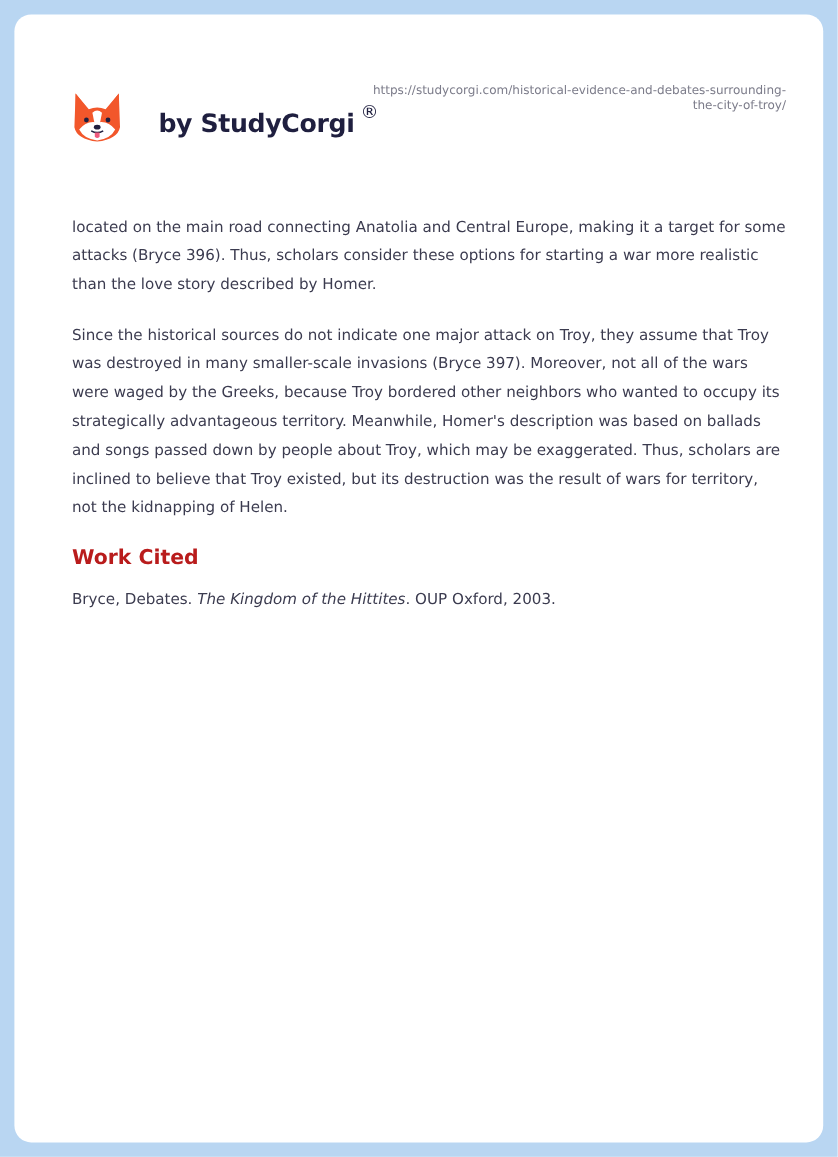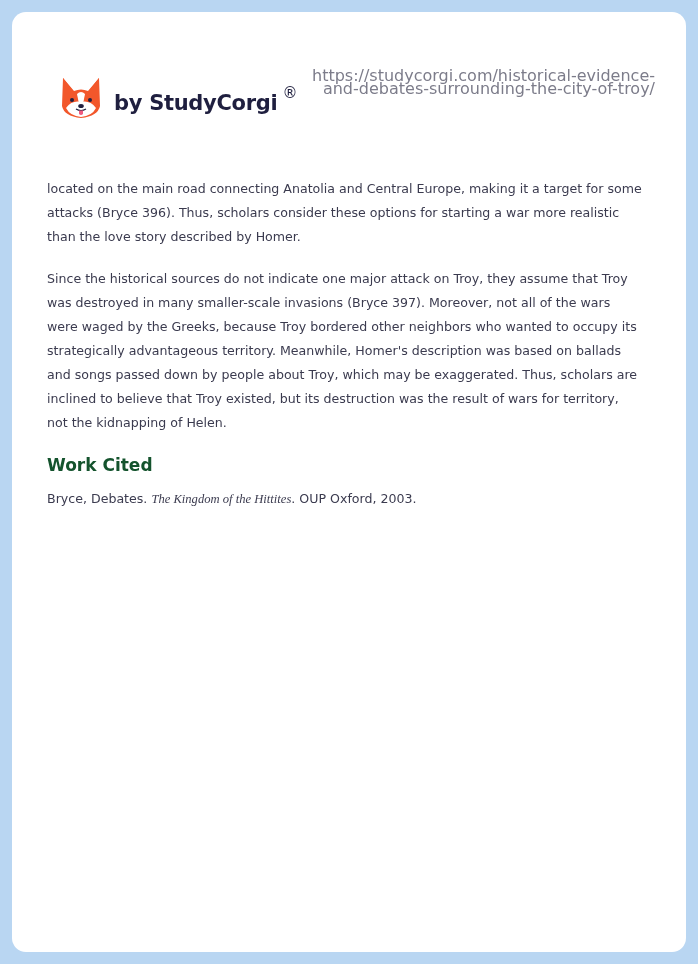--- a/index.html
+++ b/index.html
@@ -29,20 +29,21 @@
       top: 0;
       width: 674px;
       height: 140px;
     }
     .logo {
       position: absolute;
       left: 48px;
       top: 64px;
       display: flex;
       align-items: center;
+      gap: 18px;
     }
     .logo-icon {
       width: 42px;
       height: 46px;
       display: block;
     }
     .logo-text {
       font-family: "DejaVu Sans", sans-serif;
       font-weight: bold;
       font-size: 21px;
@@ -68,52 +69,51 @@
     }
     .doc-title {
       font-family: "DejaVu Sans", sans-serif;
       font-weight: bold;
       font-size: 10.5px;
       line-height: 14px;
       color: #6e6e7e;
     }
     .doc-url {
       font-family: "DejaVu Sans", sans-serif;
-      font-size: 16px;
+      font-size: 10px;
       line-height: 13px;
       color: #7c7c8a;
       margin-top: 3px;
     }
     .content {
       position: absolute;
-      left: 35px;
+      left: 48px;
       top: 165px;
       width: 596px;
       color: #3b3b4f;
       font-family: "DejaVu Sans", sans-serif;
       font-size: 12.6px;
       line-height: 24px;
     }
     .content p {
       margin: 0 0 18px 0;
     }
     .section-heading {
       font-family: "DejaVu Sans", sans-serif;
       font-weight: bold;
       font-size: 17px;
-      color: #14532d;
+      color: #b91c1c;
       margin: 5px 0 10px 0;
       line-height: 24px;
     }
     .citation {
       margin: 0;
     }
     .citation em {
       font-style: italic;
-      font-family: Liberation Serif, serif;
     }
   </style>
 </head>
 <body>
 
 <div class="page">
   <div class="header">
     <div class="logo">
       <svg class="logo-icon" viewBox="0 0 42 46" xmlns="http://www.w3.org/2000/svg">
 

